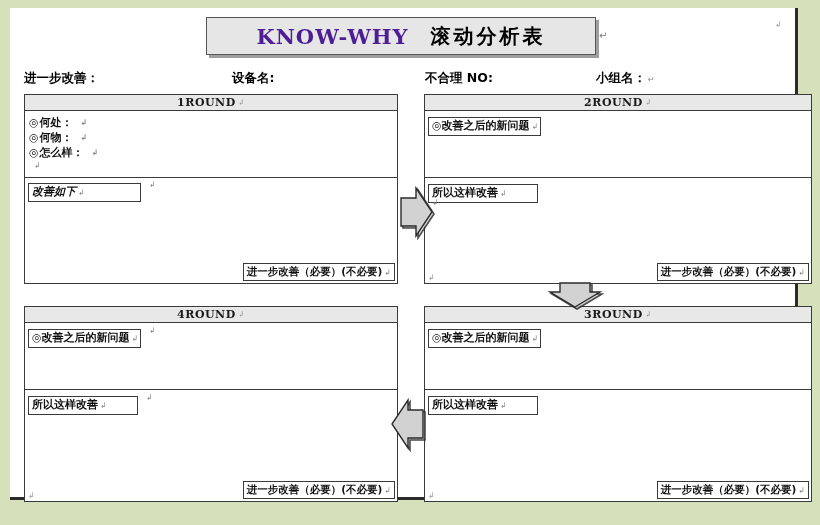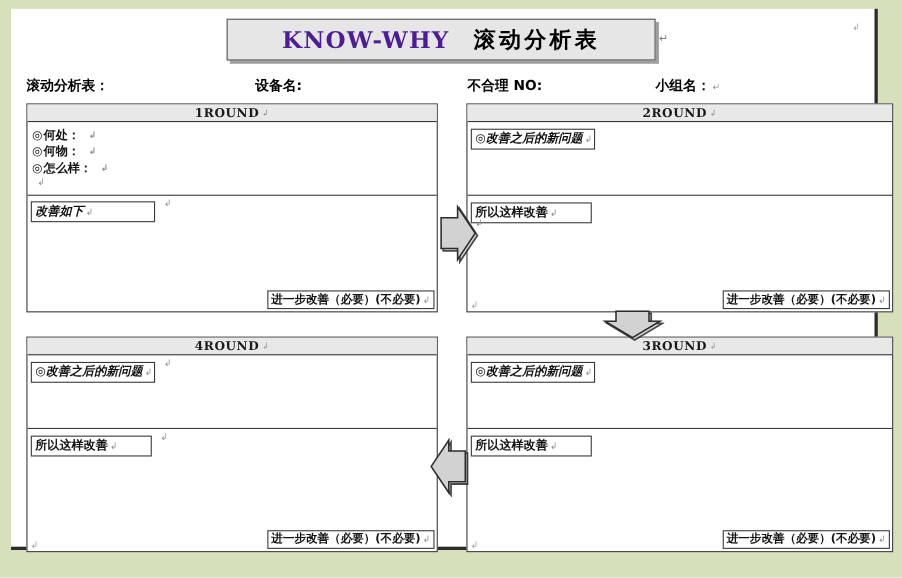--- a/index.html
+++ b/index.html
@@ -159,21 +159,20 @@
     left: 0;
     right: 0;
     border-top: 1px solid #3a3a3a;
   }
 
   .newprob-row {
     position: absolute;
     left: 0;
     top: 0;
     padding: 3px 0 0 3px;
-    font-style: italic;
   }
   .newprob-row .label-box { width: 113px; }
 
   .cause-row {
     position: absolute;
     left: 0;
     padding: 3px 0 0 3px;
   }
   .cause-row .label-box { width: 110px; }
 
@@ -226,21 +225,21 @@
 <div id="page">
 
   <div class="title-wrap">
     <div class="title-box">
       <span class="title-text">KNOW-WHY</span>
       <span class="title-cjk" style="margin-left:22px;">滚动分析表</span>
     </div>
   </div>
   <span class="pilcrow" style="position:absolute;left:589px;top:22px;">↵</span>
 
-  <div class="hdr" id="hdr-subject">滚动分析表：</div>
+  <div class="hdr" id="hdr-subject">进一步改善：</div>
   <div class="hdr" id="hdr-equip">设备名:</div>
   <div class="hdr" id="hdr-no">不合理 NO:</div>
   <div class="hdr" id="hdr-team">
     <span>小组名：</span><span class="pilcrow-sm">↵</span>
   </div>
 
   <div class="round" id="round1">
     <div class="round-hdr">
       <span>1ROUND</span>
         <span class="pilcrow-sm">↲</span>

